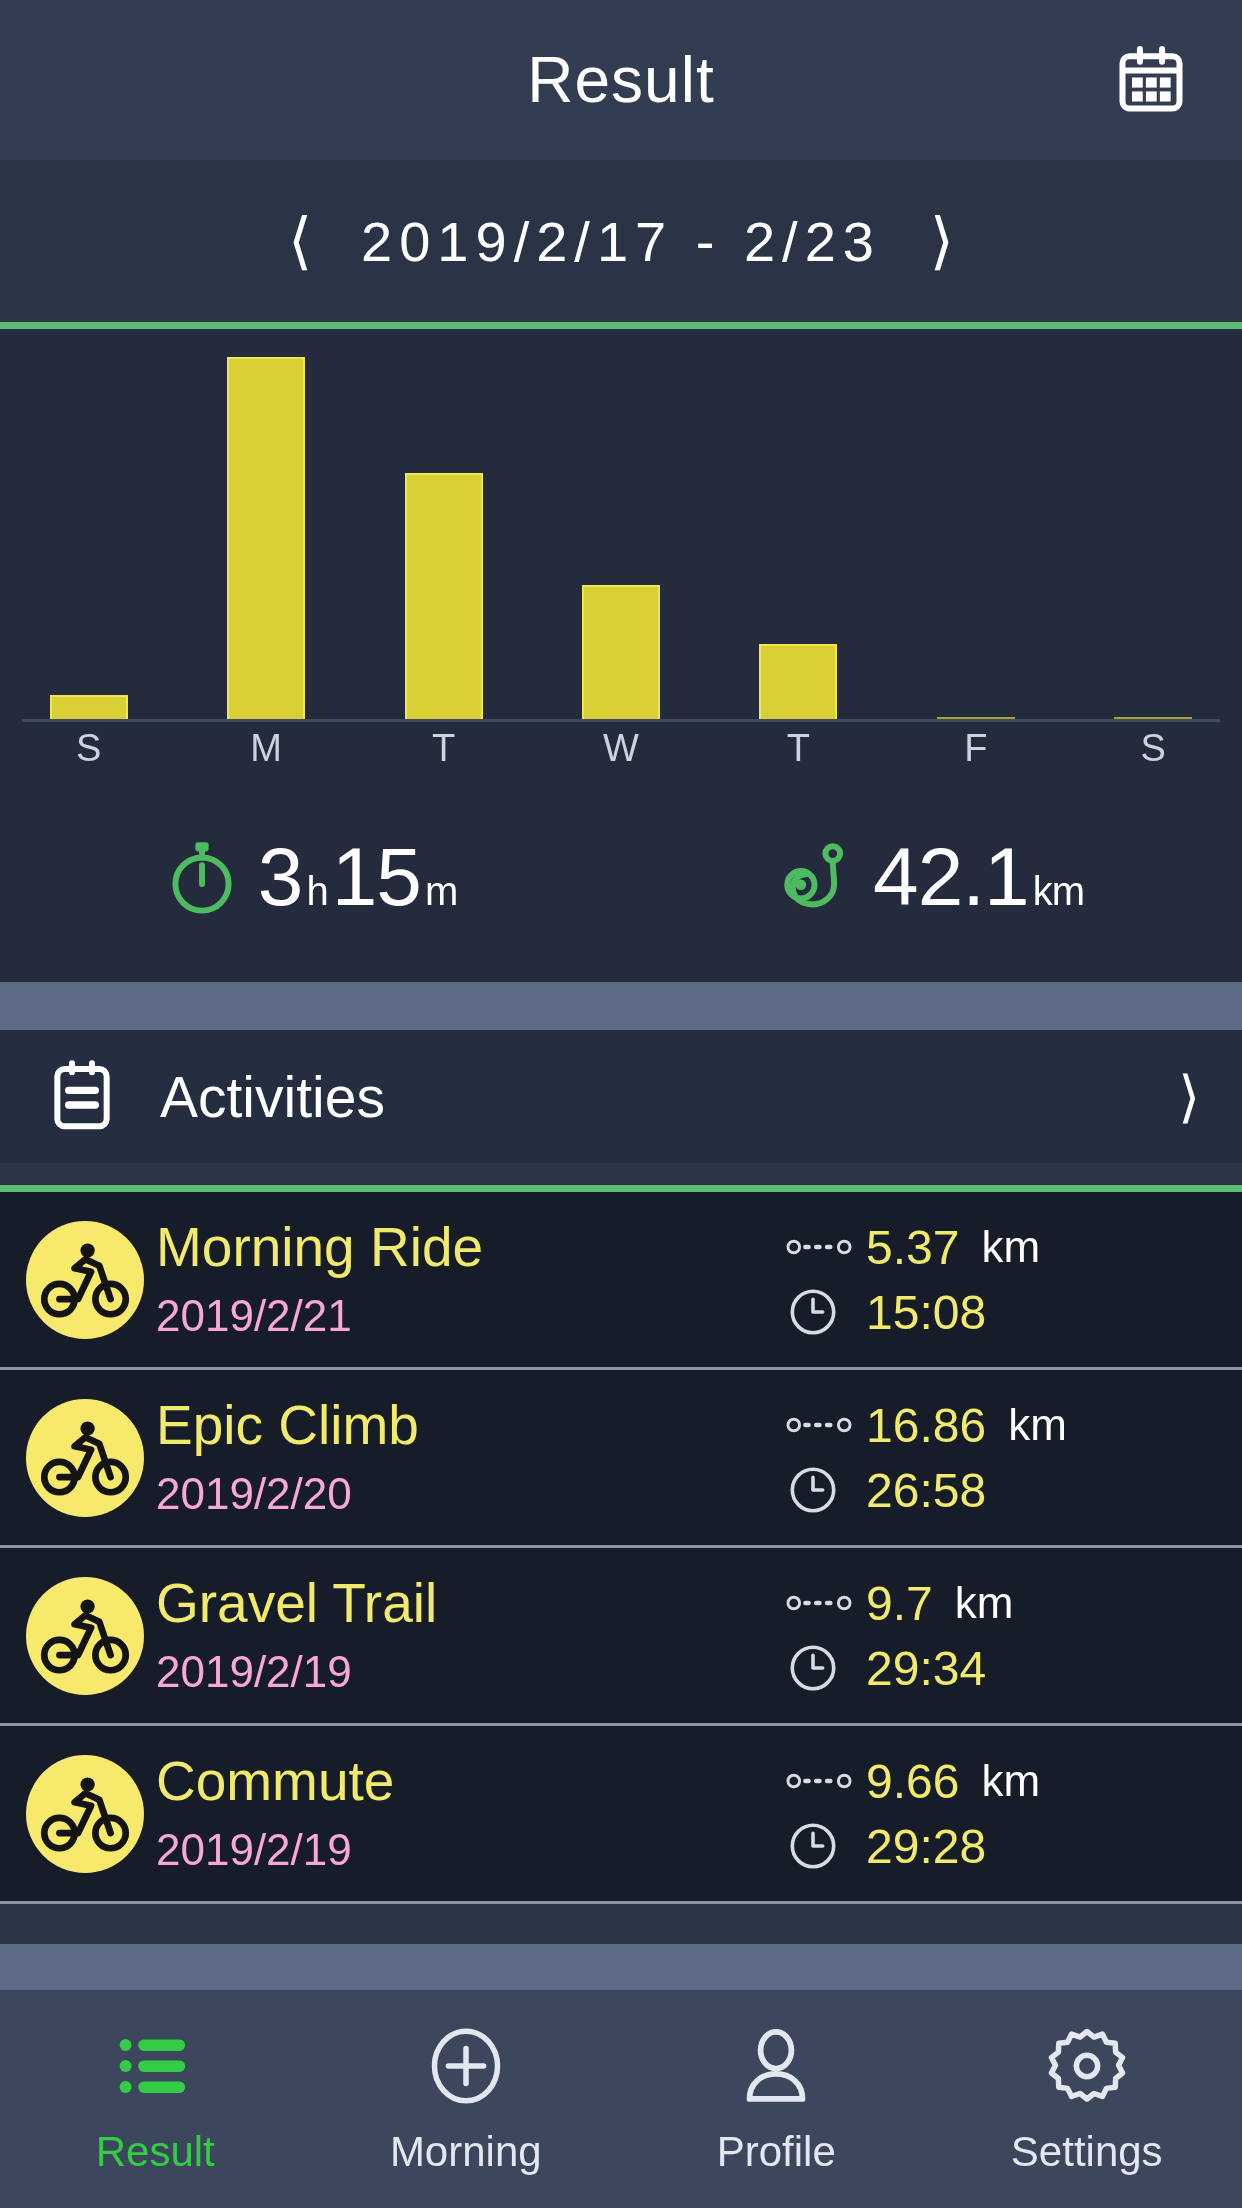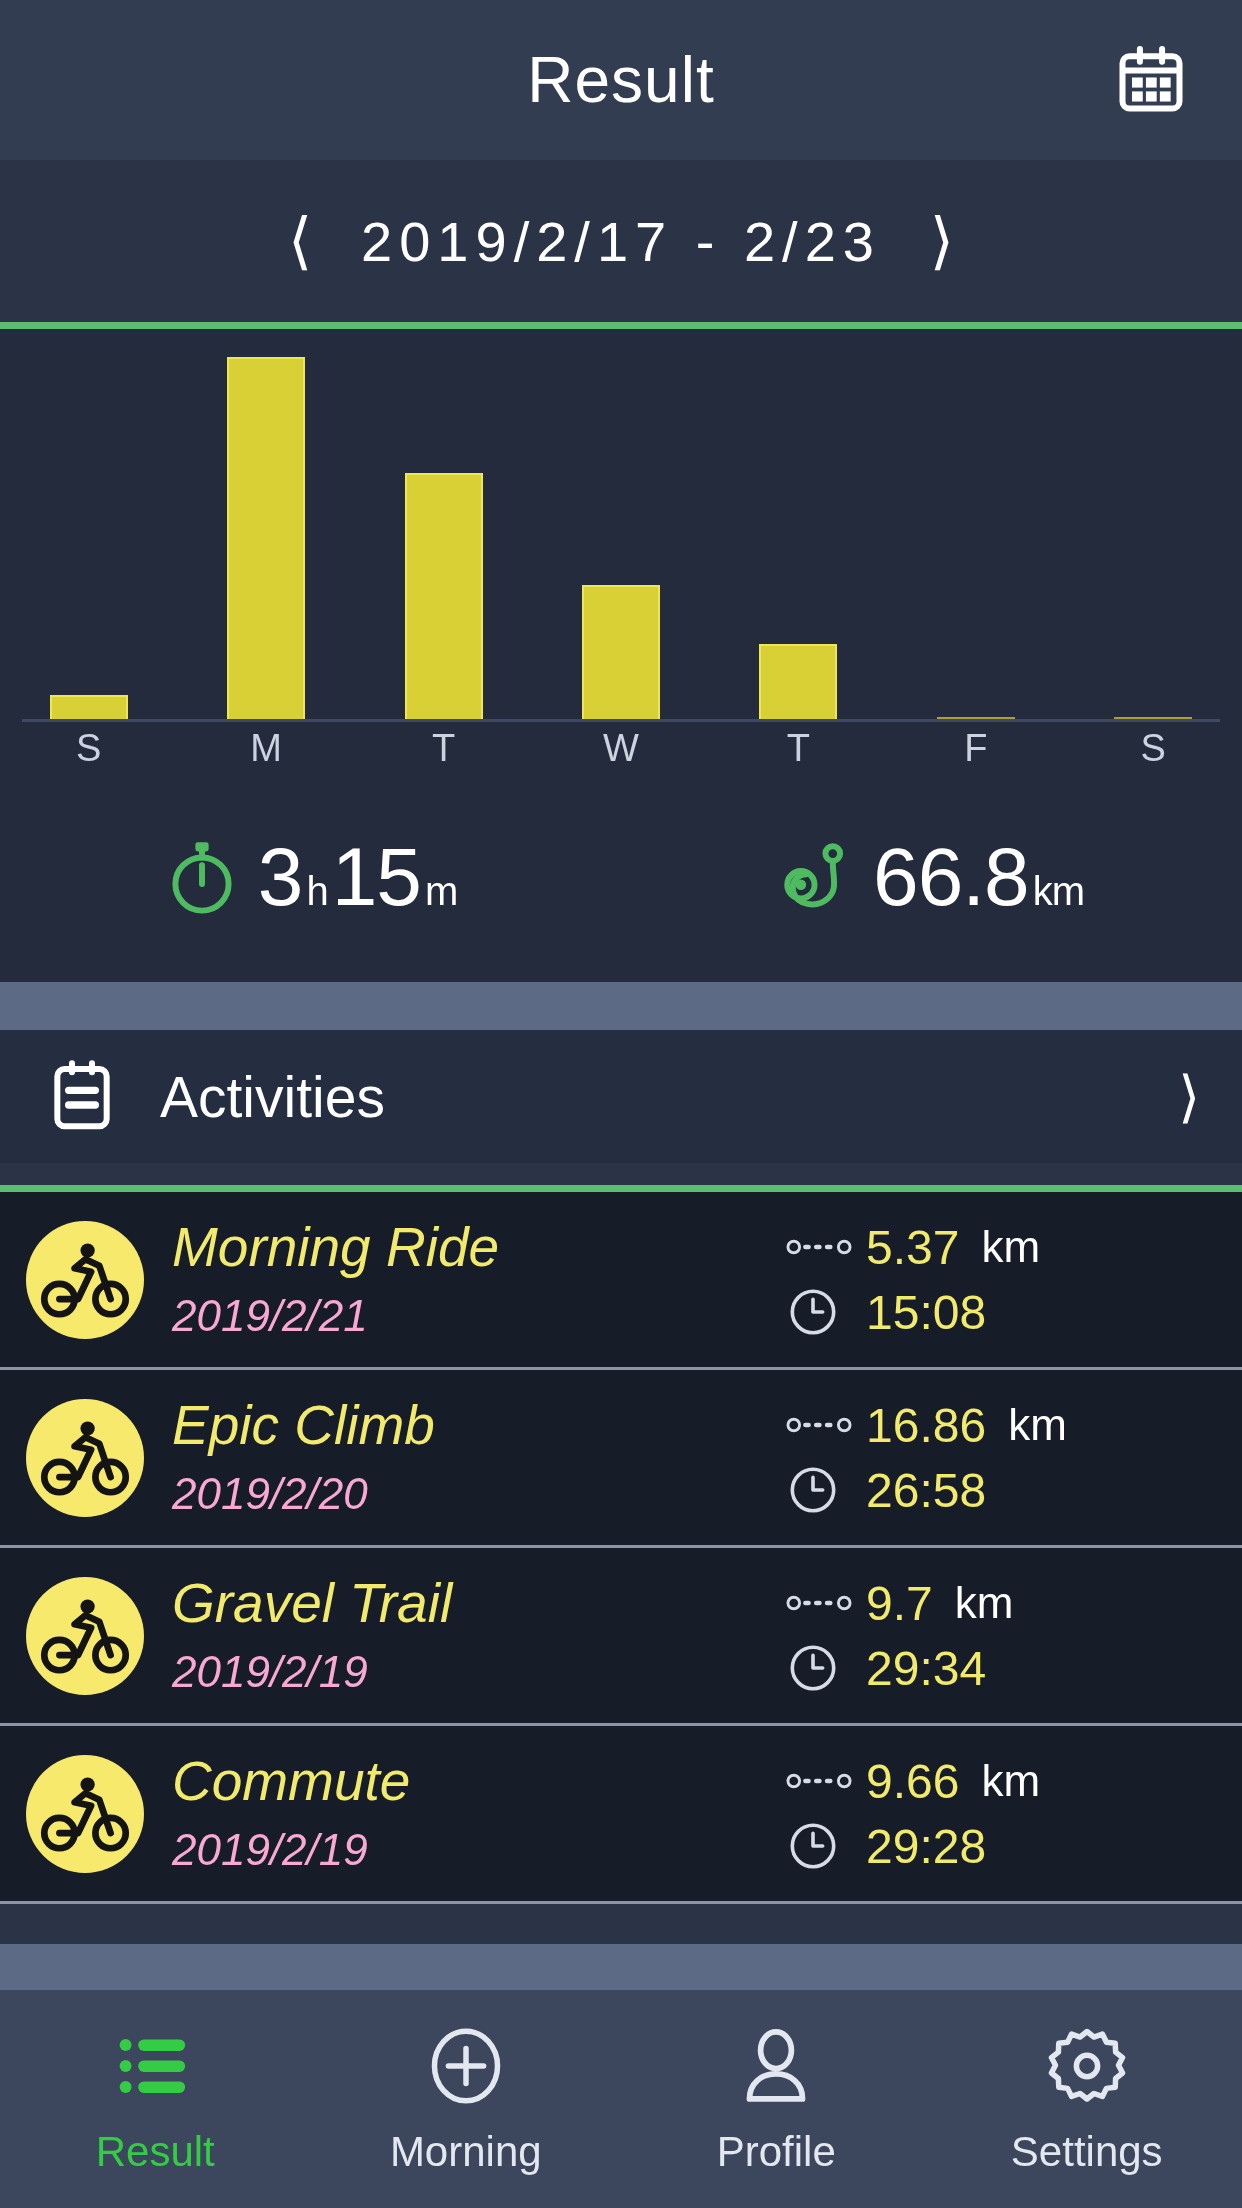--- a/index.html
+++ b/index.html
@@ -126,21 +126,21 @@
   .act-row {
     position:relative; height:178px; width:1242px;
     display:flex; align-items:center; padding:0 26px;
     border-bottom:3px solid #8c94a6;
   }
   .avatar {
     width:118px; height:118px; border-radius:50%;
     background:#f7e96b; flex:0 0 118px;
     display:flex; align-items:center; justify-content:center;
   }
-  .act-main { margin-left:28px; flex:1 1 auto;font-style:italic; }
+  .act-main { margin-left:12px; flex:1 1 auto; }
   .act-title {
     color:#f2ea6a; font-size:55px; line-height:1.15; white-space:nowrap;
   }
   .act-date {
     color:#f9a8d4; font-size:44px; line-height:1.25; margin-top:8px;
   }
   .act-metrics {
     width:430px; flex:0 0 430px;
     display:flex; flex-direction:column; gap:10px;
   }
@@ -255,21 +255,21 @@
       <div class="stat">
         <div class="stat-icon">
           <svg width="84" height="84" viewBox="0 0 24 24" fill="none" stroke="#4fbb61" stroke-width="1.7">
             <path d="M16.5 3.2a2.1 2.1 0 1 1 0 4.2 2.1 2.1 0 0 1 0-4.2z"></path>
             <path d="M16.5 7.4c0 5 1.6 8.2-1.6 10.9-3.2 2.7-8.6 1.6-9.6-1.9-0.9-3.2 1.4-5.2 3.6-5.2" stroke-linecap="round"></path>
             <circle cx="7.4" cy="14.2" r="3.9"></circle>
             <circle cx="7.4" cy="14.2" r="1.5" fill="#4fbb61" stroke="none"></circle>
           </svg>
         </div>
         <div class="stat-val">
-          <span>66.8</span>
+          <span>42.1</span>
           <span class="unit">km</span>
         </div>
       </div>
 
     </div>
   </div>
 
   <div class="band" style="top:982px; height:48px;"></div>
 
   <div class="act-header">

